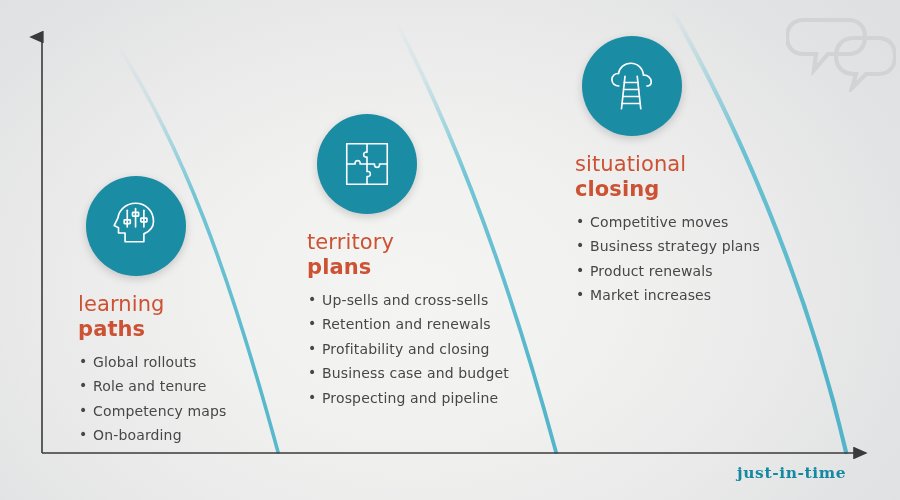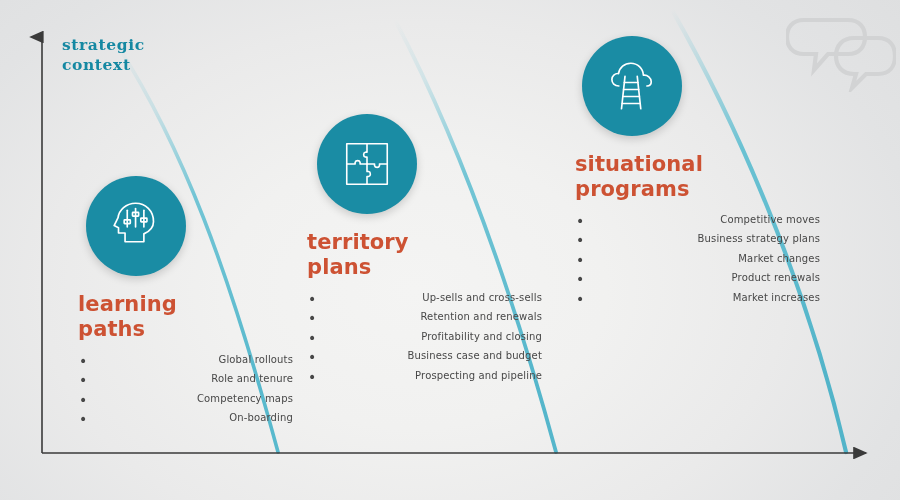--- a/index.html
+++ b/index.html
@@ -90,37 +90,36 @@
 
   .badge svg { display: block; }
 
   .heading {
     margin-top: 16px;
     color: #cd5233;
     font-size: 21px;
     line-height: 1.18;
     letter-spacing: 0.1px;
   }
-  .heading .line1 { font-weight: 700; display: block; }
+  .heading .line1 { font-weight: 400; display: block; }
   .heading .line2 { font-weight: bold; display: block; }
 
   .bullets {
     margin: 12px 0 0 0;
     padding: 0;
     list-style: none;
   }
   .bullets li {
     position: relative;
     padding-left: 15px;
     margin-bottom: 7px;
-    font-size: 10px;
+    font-size: 14px;
     color: #474747;
     letter-spacing: 0.15px;
     line-height: 1.26;
-    text-align: right;
   }
   .bullets li::before {
     content: "\2022";
     position: absolute;
     left: 1px;
     top: -1px;
     font-size: 14px;
     color: #474747;
   }
 </style>
@@ -170,22 +169,21 @@
         <path d="M4 0 L0 9 L8 9 Z" fill="#3a3a3a"></path>
       </marker>
       <marker id="arrowRight" markerWidth="9" markerHeight="8" refX="8" refY="4" orient="auto">
         <path d="M9 4 L0 0 L0 8 Z" fill="#3a3a3a"></path>
       </marker>
     </defs>
     <line x1="42" y1="453" x2="42" y2="37" stroke="#3a3a3a" stroke-width="1.6" marker-end="url(#arrowUp)"></line>
     <line x1="42" y1="453" x2="866" y2="453" stroke="#3a3a3a" stroke-width="1.6" marker-end="url(#arrowRight)"></line>
   </svg>
 
-  <div class="axis-label" id="y-axis-label">strategic
-context</div>
+  <div class="axis-label" id="x-axis-label">just-in-time</div>
 
   <div class="column" id="col-territory">
     <div class="badge">
       <svg width="54" height="54" viewBox="0 0 64 64">
         <g fill="none" stroke="#ffffff" stroke-width="1.9" stroke-linecap="round" stroke-linejoin="round">
           <rect x="8" y="8" width="48" height="48"></rect>
           <path d="M32 8 L32 18 C32 18 28 17 28 21 C28 24.6 32 23.8 32 23.8 L32 32"></path>
           <path d="M8 32 L18 32 C18 32 17 28 21 28 C24.6 28 23.8 32 23.8 32 L32 32"></path>
           <path d="M32 32 L41 32 C41 32 40 36 44 36 C47.6 36 46.8 32 46.8 32 L56 32"></path>
           <path d="M32 32 L32 41 C32 41 36 40 36 44 C36 47.6 32 46.8 32 46.8 L32 56"></path>
@@ -240,24 +238,23 @@
           <line x1="38" y1="21" x2="42" y2="58"></line>
           <line x1="23.2" y1="28" x2="38.8" y2="28"></line>
           <line x1="22.4" y1="36" x2="39.6" y2="36"></line>
           <line x1="21.6" y1="44" x2="40.4" y2="44"></line>
           <line x1="20.8" y1="52" x2="41.2" y2="52"></line>
         </g>
       </svg>
     </div>
     <div class="heading">
       <span class="line1">situational</span>
-      <span class="line2">programs</span>
+      <span class="line2">closing</span>
     </div>
     <ul class="bullets">
       <li>Competitive moves</li>
       <li>Business strategy plans</li>
-      <li>Market changes</li>
       <li>Product renewals</li>
       <li>Market increases</li>
     </ul>
   </div>
 
 </div>
 
 </body></html>

